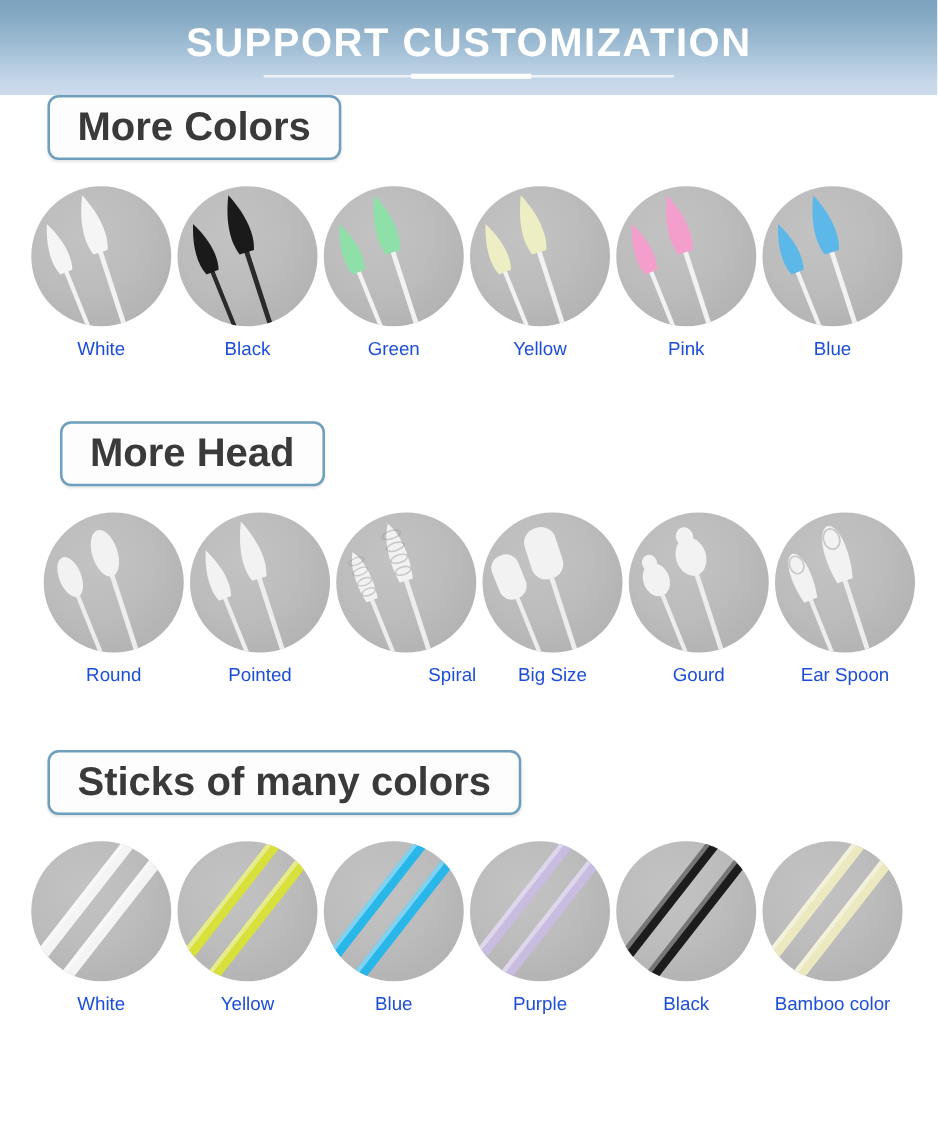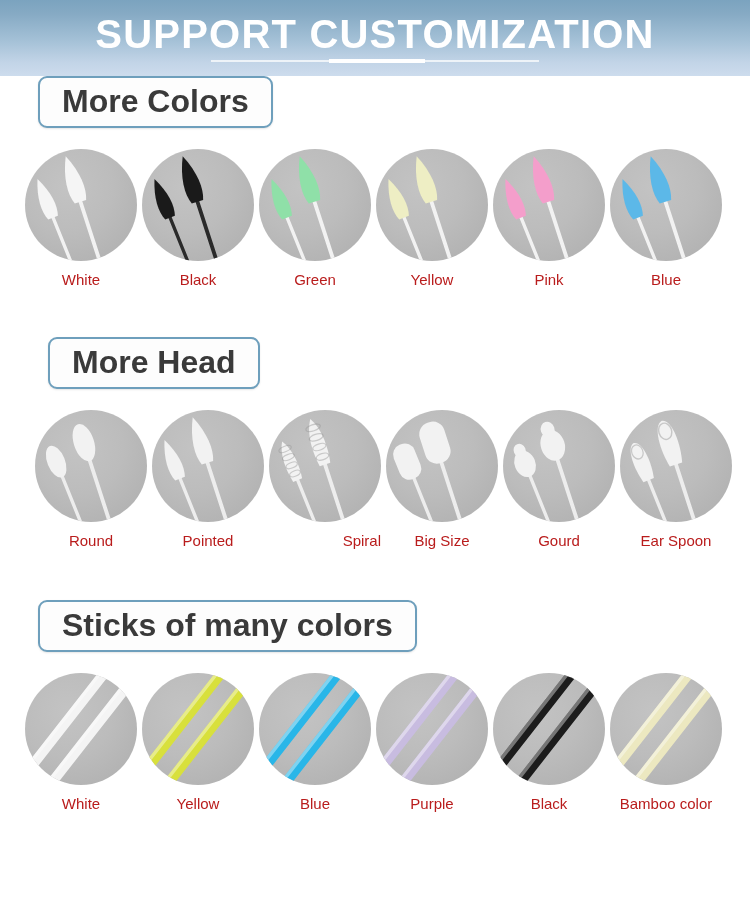--- a/index.html
+++ b/index.html
@@ -23,21 +23,21 @@
     background: linear-gradient(to bottom, #7ba3bf 0%, #86aac4 18%, #a3c0d6 52%, #c2d4e7 82%, #cddced 100%);
     overflow: hidden;
   }
   .banner-title {
     position: absolute;
     top: 17px;
     left: 0;
     width: 750px;
     text-align: center;
     color: #ffffff;
-    font-size: 40px;
+    font-size: 32px;
     font-weight: bold;
     letter-spacing: 1.2px;
     font-family: "Liberation Sans", sans-serif;
     line-height: 34px;
     white-space: nowrap;
   }
   .banner-rule {
     position: absolute;
     top: 59px;
     left: 211px;
@@ -100,21 +100,21 @@
     position: relative;
     width: 112px;
     height: 112px;
     border-radius: 50%;
     background: radial-gradient(circle at 38% 34%, #c3c3c3 0%, #bcbcbc 45%, #b3b3b3 78%, #adadad 100%);
     overflow: hidden;
   }
   .swatch-label {
     margin-top: 10px;
     font-size: 15px;
-    color: #b91c1c;
+    color: #1d4ed8;
     font-family: "Liberation Sans", sans-serif;
     line-height: 18px;
     white-space: nowrap;
   }
 </style>
 </head>
 <body>
 
 <div class="banner">
   <div class="banner-title">SUPPORT CUSTOMIZATION</div>

